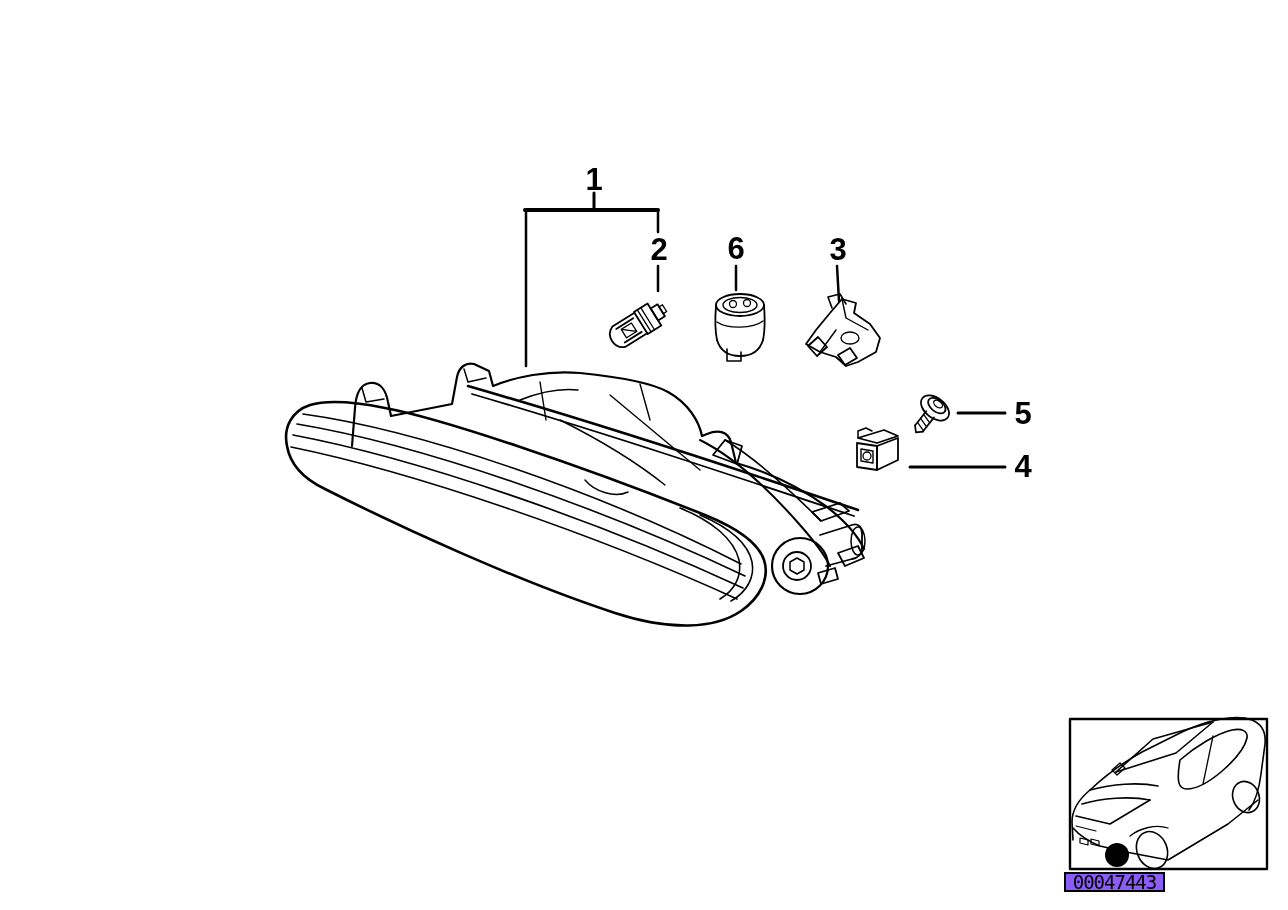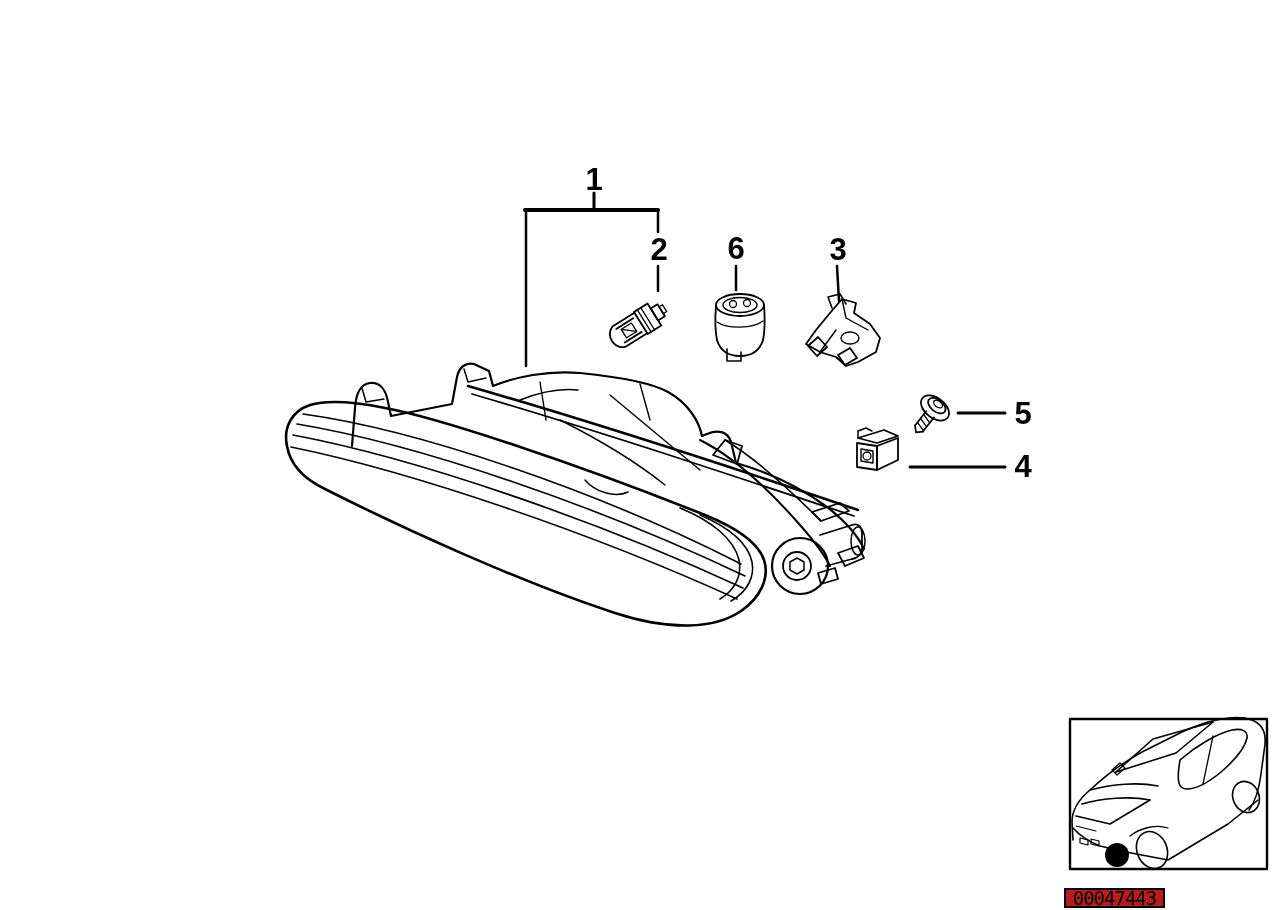--- a/index.html
+++ b/index.html
@@ -8,24 +8,24 @@
     font-family:"Liberation Sans",sans-serif;
   }
   .stage svg{position:absolute;left:0;top:0;}
   .callout{
     position:absolute;transform:translate(-50%,-50%);
     font-family:"Liberation Sans",sans-serif;font-weight:bold;font-size:31px;
     color:#000;line-height:1;letter-spacing:0;cursor:pointer;user-select:none;
   }
   .pn-box{
     position:absolute;left:1064px;top:872px;width:101px;height:20px;
-    border:2px solid #000;box-sizing:border-box;background:#b91c1c;
+    border:2px solid #000;box-sizing:border-box;background:#8b5cf6;
     display:flex;align-items:center;justify-content:center;
     font-family:"DejaVu Sans Mono","Liberation Mono",monospace;
-    font-size:19px;color:#000;letter-spacing:-1px;white-space:nowrap;margin-top:16px;
+    font-size:19px;color:#000;letter-spacing:-1px;white-space:nowrap;
   }
 </style>
 </head>
 <body>
 
 <div class="stage">
 
   <svg width="1288" height="910" viewBox="0 0 1288 910" fill="none" stroke="#000" stroke-linecap="round" stroke-linejoin="round">
 
     <g stroke="#000">

